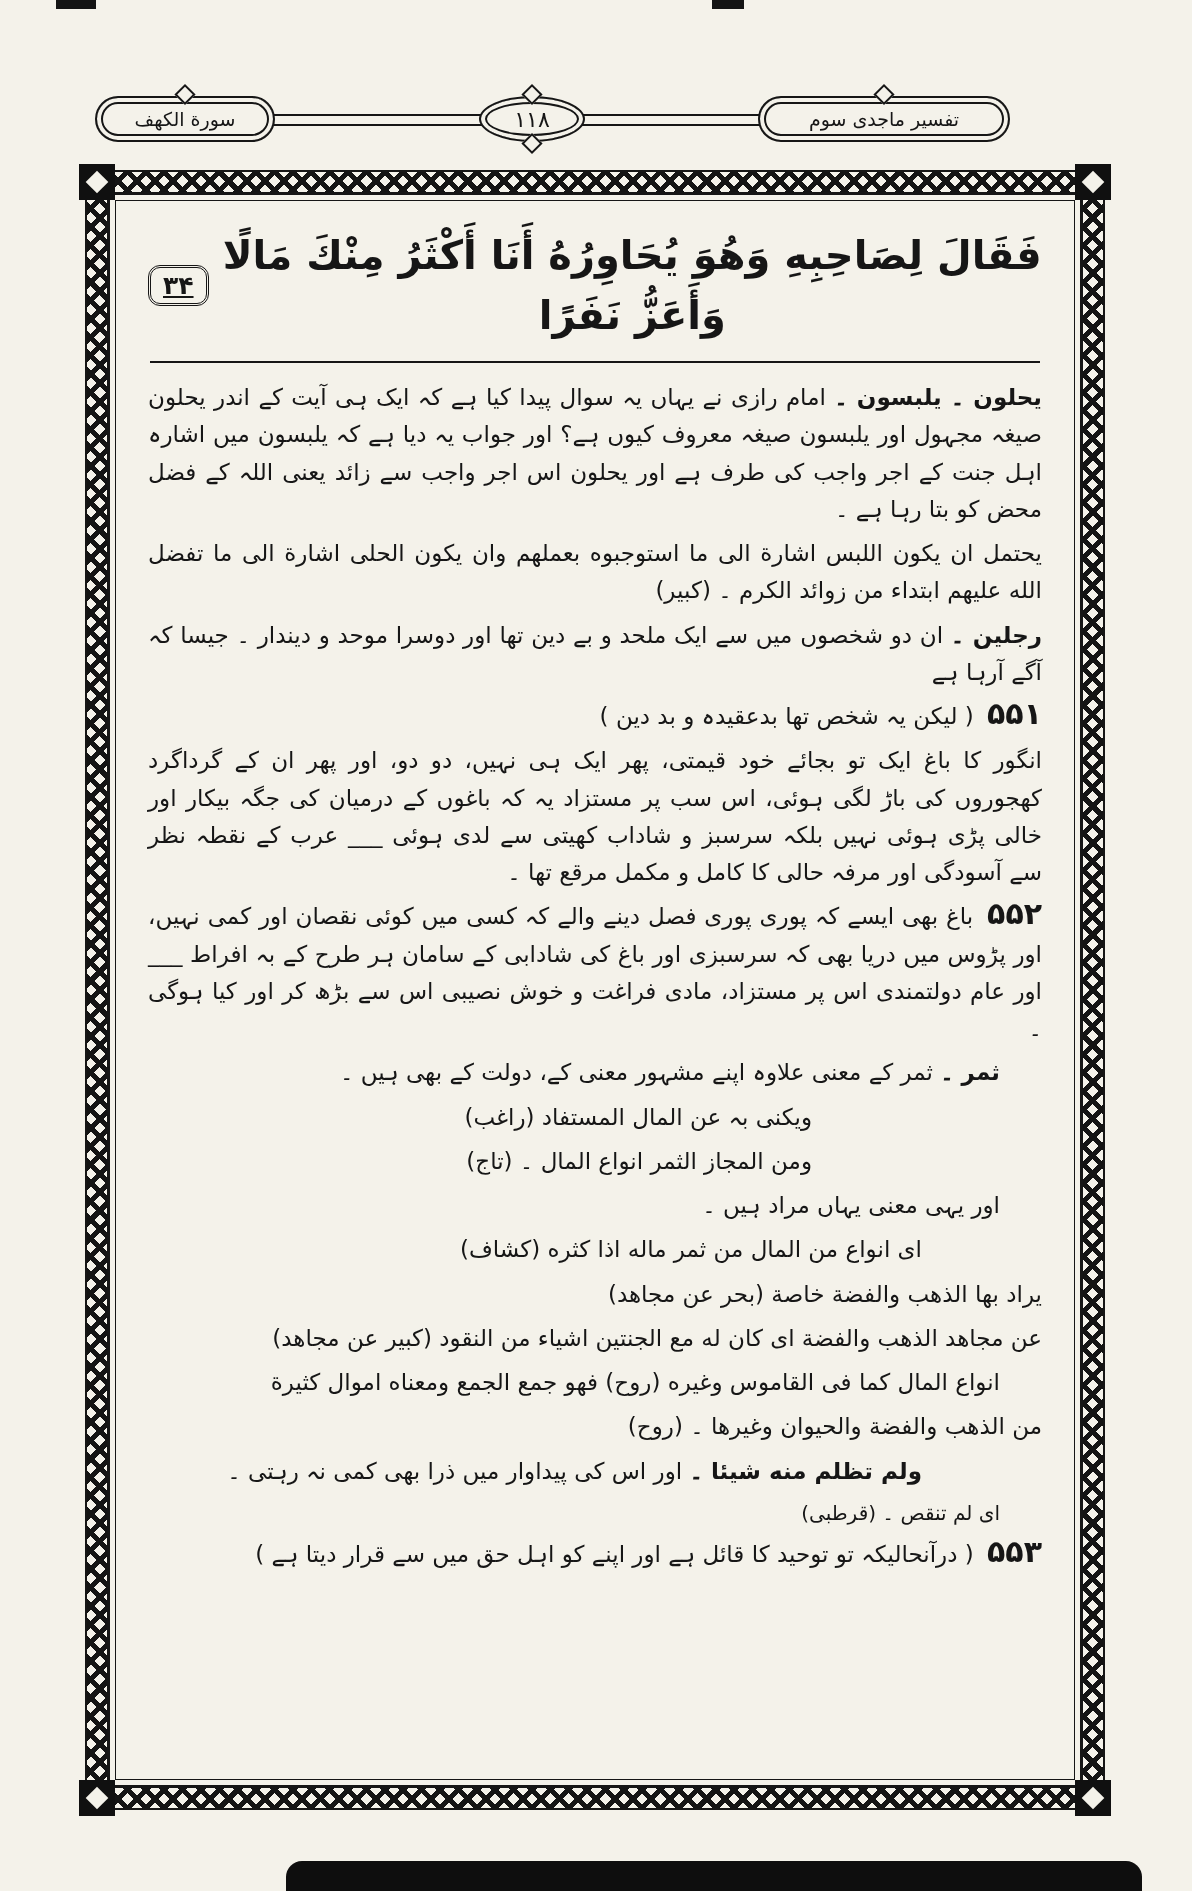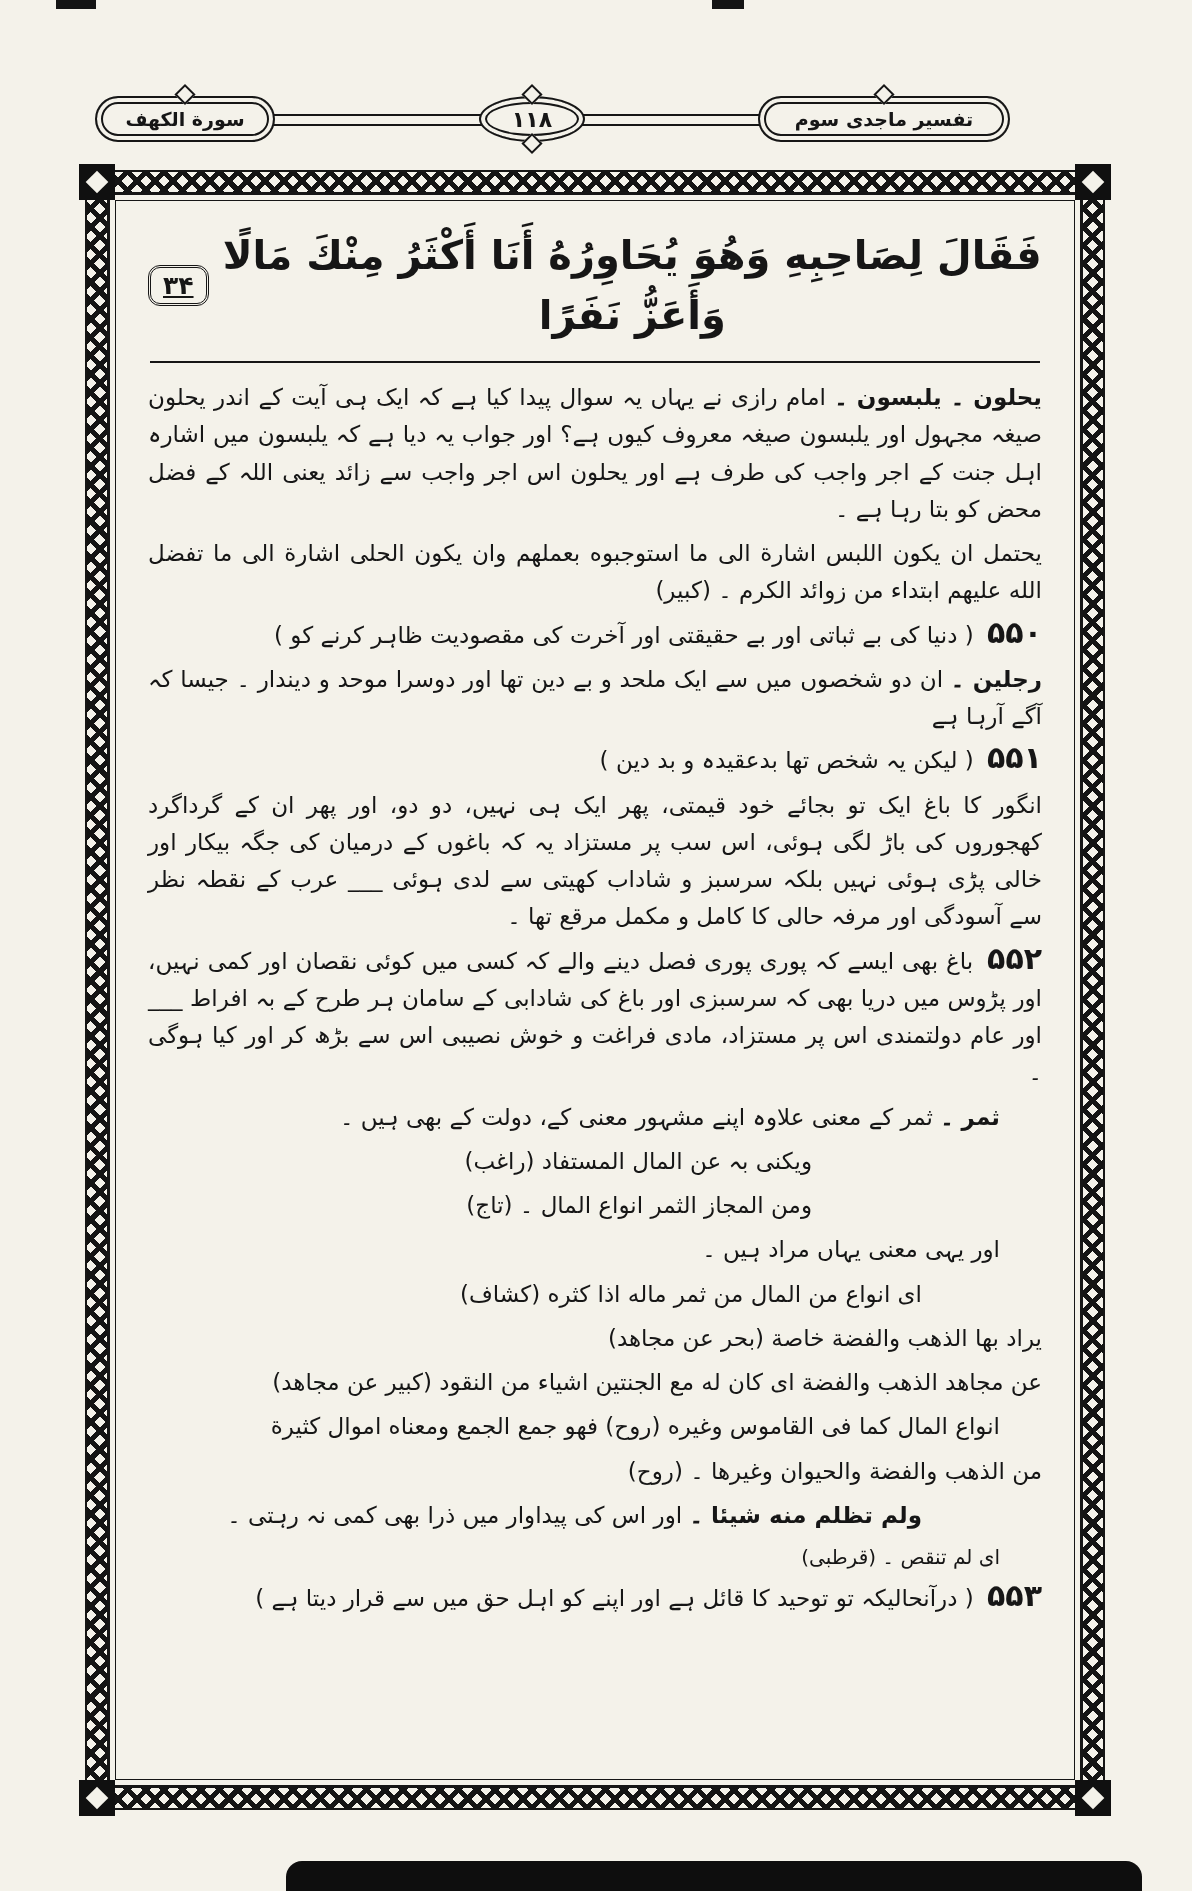--- a/index.html
+++ b/index.html
@@ -18,21 +18,21 @@
   .top-mark-2{position:absolute;top:0;left:712px;width:32px;height:9px;background:#141414;}
   .bottom-band{position:absolute;bottom:0;left:286px;width:856px;height:30px;background:#0e0e0e;border-radius:16px 16px 0 0;}
   
   .header{position:absolute;top:90px;left:95px;width:915px;height:66px;}
   .header-line{position:absolute;top:24px;left:14px;right:14px;height:8px;border-top:2px solid #161616;border-bottom:2px solid #161616;}
   .cartouche{
     position:absolute;top:6px;height:46px;
     background:#f4f2ea;border:2px solid #161616;border-radius:26px;
     box-shadow:inset 0 0 0 4px #f4f2ea, inset 0 0 0 6px #161616;
     display:flex;align-items:center;justify-content:center;
-    font-size:19px;font-weight:bold;z-index:2;padding:0 14px;box-sizing:border-box;
+    font-size:19px;font-weight:normal;z-index:2;padding:0 14px;box-sizing:border-box;
   }
   .cartouche .finial{
     position:absolute;top:-11px;left:50%;width:11px;height:11px;
     background:#f4f2ea;border:2px solid #161616;
     transform:translateX(-50%) rotate(45deg);
   }
   .cartouche .finial.bottom{top:auto;bottom:-11px;}
   .cartouche-left{left:0;width:180px;}
   .cartouche-center{left:384px;width:106px;border-radius:50%;font-size:22px;}
   .cartouche-right{right:0;width:252px;}
@@ -119,21 +119,20 @@
           <span class="verse-num">۳۴</span>
         </div>
 
 
         <div class="rule"></div>
 
         <p class="para"><span class="lead">یحلون ۔ یلبسون ۔</span> <span>امام رازی نے یہاں یہ سوال پیدا کیا ہے کہ ایک ہی آیت کے اندر یحلون صیغہ مجہول اور یلبسون صیغہ معروف کیوں ہے؟ اور جواب یہ دیا ہے کہ یلبسون میں اشارہ اہل جنت کے اجر واجب کی طرف ہے اور یحلون اس اجر واجب سے زائد یعنی اللہ کے فضل محض کو بتا رہا ہے ۔</span></p>
 
         <p class="para arabic"><span>یحتمل ان یکون اللبس اشارة الی ما استوجبوه بعملهم وان یکون الحلی اشارة الی ما تفضل الله علیهم ابتداء من زوائد الکرم ۔ (کبیر)</span></p>
 
-        <p class="para note"><span class="note-num">۵۵۰</span> <span>( دنیا کی بے ثباتی اور بے حقیقتی اور آخرت کی مقصودیت ظاہر کرنے کو )</span></p>
 
         <p class="para"><span class="lead">رجلین ۔</span> <span>ان دو شخصوں میں سے ایک ملحد و بے دین تھا اور دوسرا موحد و دیندار ۔ جیسا کہ آگے آرہا ہے</span></p>
 
         <p class="para note"><span class="note-num">۵۵۱</span> <span>( لیکن یہ شخص تھا بدعقیدہ و بد دین )</span></p>
 
         <p class="para"><span>انگور کا باغ ایک تو بجائے خود قیمتی، پھر ایک ہی نہیں، دو دو، اور پھر ان کے گرداگرد کھجوروں کی باڑ لگی ہوئی، اس سب پر مستزاد یہ کہ باغوں کے درمیان کی جگہ بیکار اور خالی پڑی ہوئی نہیں بلکہ سرسبز و شاداب کھیتی سے لدی ہوئی ___ عرب کے نقطہ نظر سے آسودگی اور مرفہ حالی کا کامل و مکمل مرقع تھا ۔</span></p>
 
         <p class="para note"><span class="note-num">۵۵۲</span> <span>باغ بھی ایسے کہ پوری پوری فصل دینے والے کہ کسی میں کوئی نقصان اور کمی نہیں، اور پڑوس میں دریا بھی کہ سرسبزی اور باغ کی شادابی کے سامان ہر طرح کے بہ افراط ___ اور عام دولتمندی اس پر مستزاد، مادی فراغت و خوش نصیبی اس سے بڑھ کر اور کیا ہوگی ۔</span></p>
 
         <p class="para indent-1"><span class="lead">ثمر ۔</span> <span>ثمر کے معنی علاوہ اپنے مشہور معنی کے، دولت کے بھی ہیں ۔</span></p>

